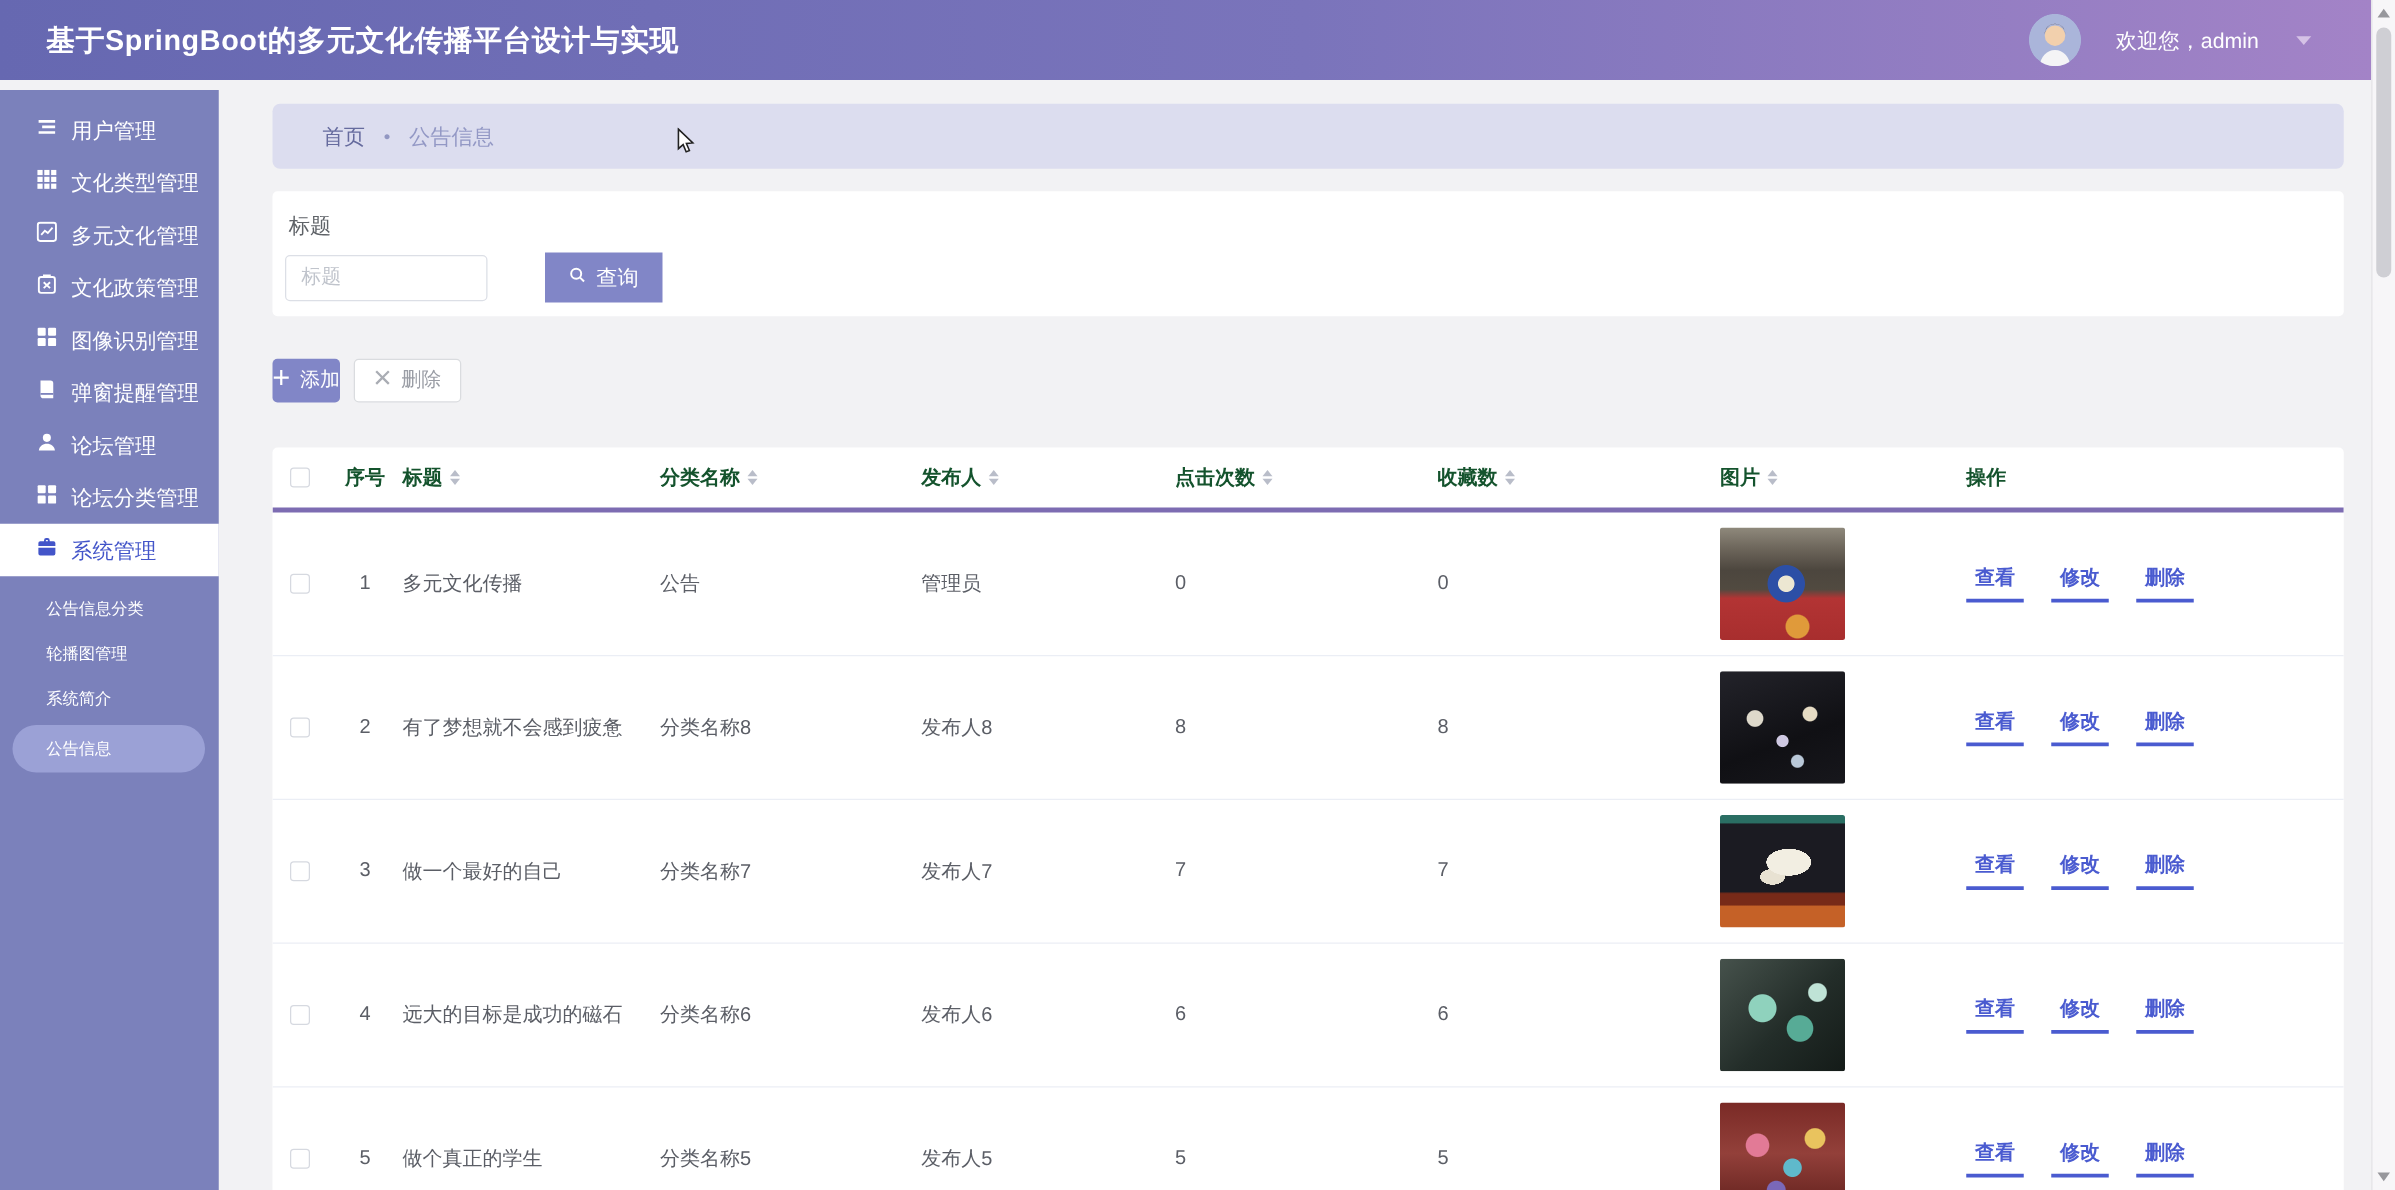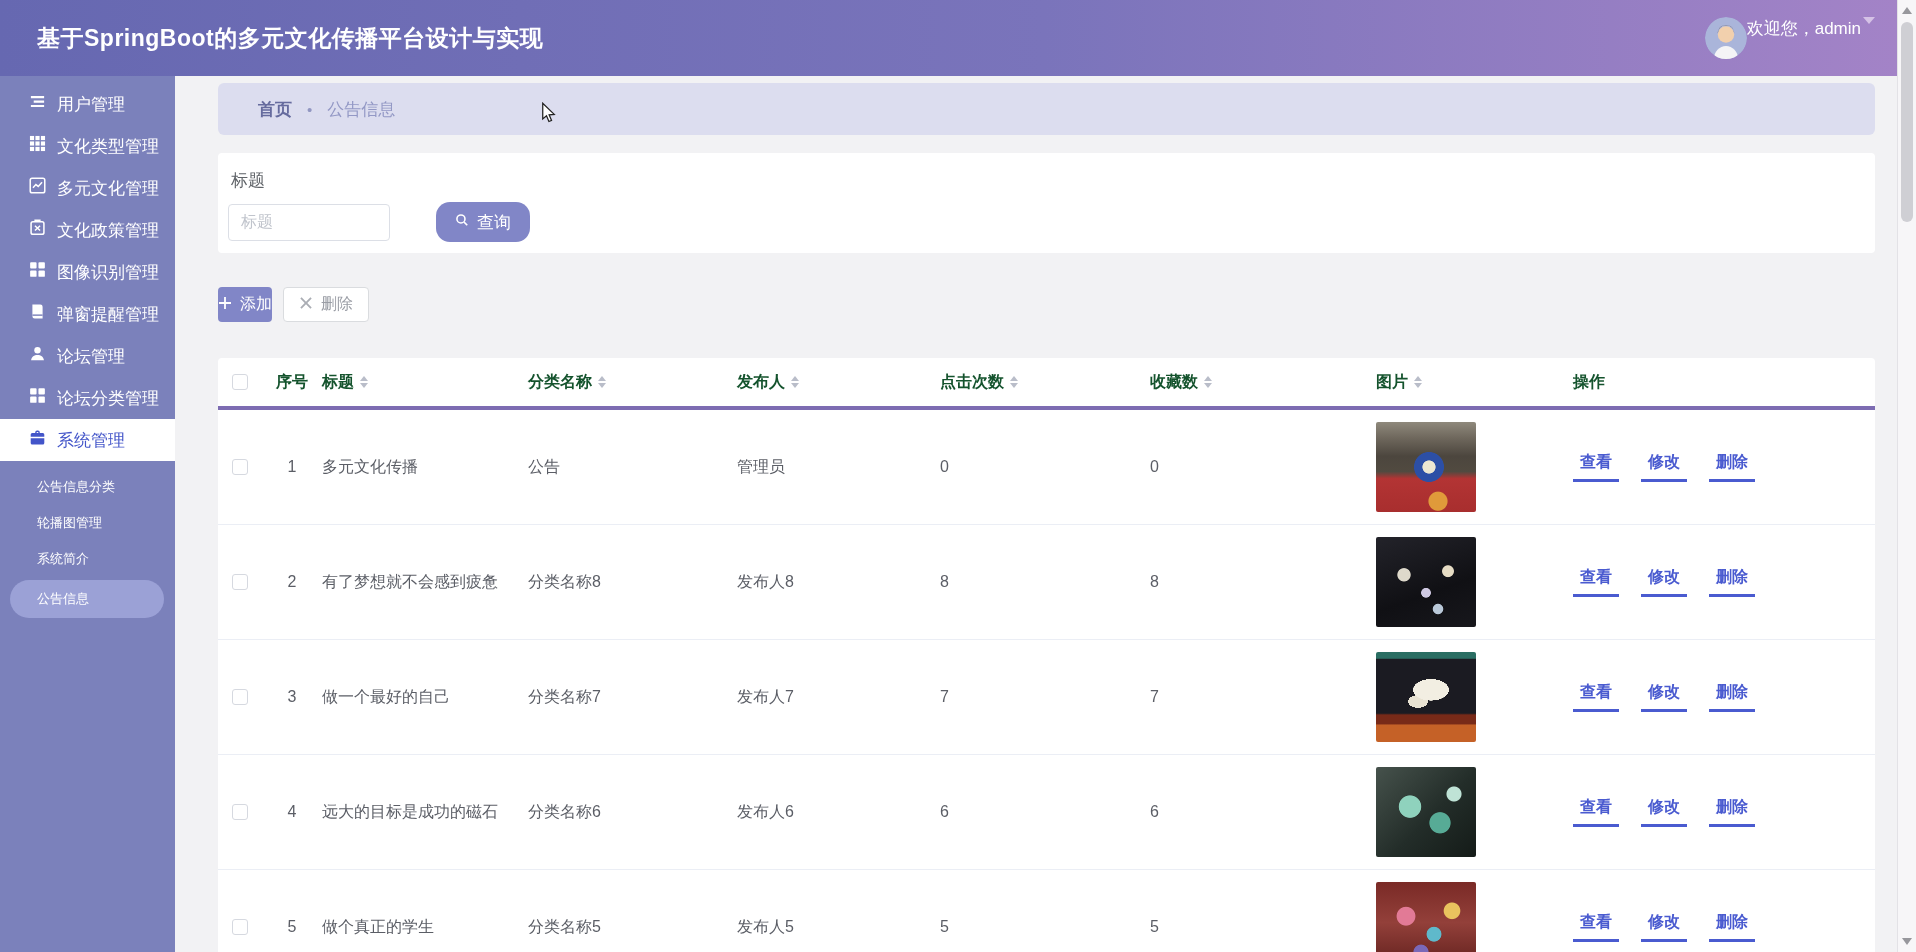--- a/index.html
+++ b/index.html
@@ -5,50 +5,50 @@
 :root{
   --header-l:#6668b1; --header-r:#a383c7; --sidebar-bg:#7b81bb; --pill:#9ba1d6;
   --active-blue:#4355c9; --accent:#8186c7; --bc-bg:#dcddef; --link:#4a5bd0;
   --divider:#7d6cb2; --page-bg:#f2f2f4;
 }
 *{margin:0;padding:0;box-sizing:border-box}
 html,body{width:1916px;height:952px;overflow:hidden}
 body{font-family:"Liberation Sans","DejaVu Sans",sans-serif;background:var(--page-bg);position:relative}
 
 
-.header{position:absolute;left:0;top:0;width:1897px;height:76px;z-index:5;
+.header{position:absolute;left:0;top:0;width:1897px;height:64px;z-index:5;
   background:linear-gradient(90deg,var(--header-l) 0%,#7a74bb 55%,var(--header-r) 100%);
-  display:flex;align-items:center;justify-content:space-between;padding:0 22px 0 37px}
+  display:flex;align-items:center;justify-content:space-between;padding:0 48px 0 37px}
 .app-title{color:#fff;font-size:23px;font-weight:700;letter-spacing:.5px}
-.user{display:flex;align-items:flex-start;gap:0;color:#fff;font-size:17px;cursor:pointer}
+.user{display:flex;align-items:center;gap:28px;color:#fff;font-size:17px;cursor:pointer}
 .avatar{width:42px;height:42px;border-radius:50%;overflow:hidden;flex:none}
 .caret{width:0;height:0;border-left:6px solid transparent;border-right:6px solid transparent;border-top:7px solid #d5c2e6;margin-left:2px}
 
 
 .sidebar{position:absolute;left:0;top:72px;width:175px;height:880px;background:var(--sidebar-bg);padding-top:11px}
 .mitem{height:42px;display:flex;align-items:center;padding-left:29px;gap:11px;color:#fff;font-size:17px;cursor:pointer;white-space:nowrap}
 .mitem svg{width:17px;height:17px;flex:none}
 .mitem.active{background:#fff;color:var(--active-blue)}
 .submenu{padding-top:8px}
 .subitem{height:36px;display:flex;align-items:center;padding-left:37px;color:#fff;font-size:13px;cursor:pointer;white-space:nowrap}
 .subitem.selected{background:var(--pill);border-radius:19px;margin:3px 11px 0 10px;height:38px;padding-left:27px}
 
 
 .main{position:absolute;left:175px;top:72px;width:1722px;height:880px;padding:11px 22px 0 43px;overflow:hidden}
 .breadcrumb{height:52px;background:var(--bc-bg);border-radius:6px;display:flex;align-items:center;padding-left:40px;font-size:17px;gap:15px}
-.bc-home{color:#666b9e;font-weight:700;cursor:pointer}
+.bc-home{color:#666b9e;font-weight:400;cursor:pointer}
 .bc-dot{color:#9297c2;font-size:15px}
 .bc-cur{color:#9398c5}
 
 .search-card{margin-top:18px;background:#fff;border-radius:4px;height:100px;padding:12px 20px 0 10px}
 .search-label{font-size:17px;color:#5f6368;display:block;margin:4px 0 0 3px}
 .search-row{display:flex;align-items:center;margin-top:10px}
 .search-input{width:162px;height:37px;border:1px solid #dcdfe6;border-radius:4px;padding:0 12px;font-size:16px;color:#5f6368;outline:none;background:#fff}
 .search-input::placeholder{color:#c0c4cc}
-.btn-search{margin-left:46px;height:40px;padding:0 19px;background:var(--accent);color:#fff;border:none;border-radius:14px;font-size:17px;display:flex;align-items:center;gap:8px;cursor:pointer;font-family:inherit}
+.btn-search{margin-left:46px;height:40px;padding:0 19px;background:var(--accent);color:#fff;border:none;border-radius:0;font-size:17px;display:flex;align-items:center;gap:8px;cursor:pointer;font-family:inherit}
 .btn-search svg,.btn-add svg,.btn-del svg{width:14px;height:14px}
 
 .toolbar{margin-top:34px;display:flex;gap:11px}
 .btn-add{height:35px;padding:0 0;background:var(--accent);color:#fff;border:none;border-radius:4px;font-size:16px;display:flex;align-items:center;gap:8px;cursor:pointer;font-family:inherit}
 .btn-del{height:35px;padding:0 15px;background:#fff;color:#9a9da5;border:1px solid #dadcdf;border-radius:4px;font-size:16px;display:flex;align-items:center;gap:8px;cursor:pointer;font-family:inherit}
 
 
 .table-card{margin-top:36px;background:#fff;border-radius:4px;overflow:hidden}
 .thead,.trow{display:grid;grid-template-columns:44px 60px 206px 209px 203px 210px 226px 197px 1fr;align-items:center}
 .thead{height:52px;border-bottom:4px solid var(--divider)}

